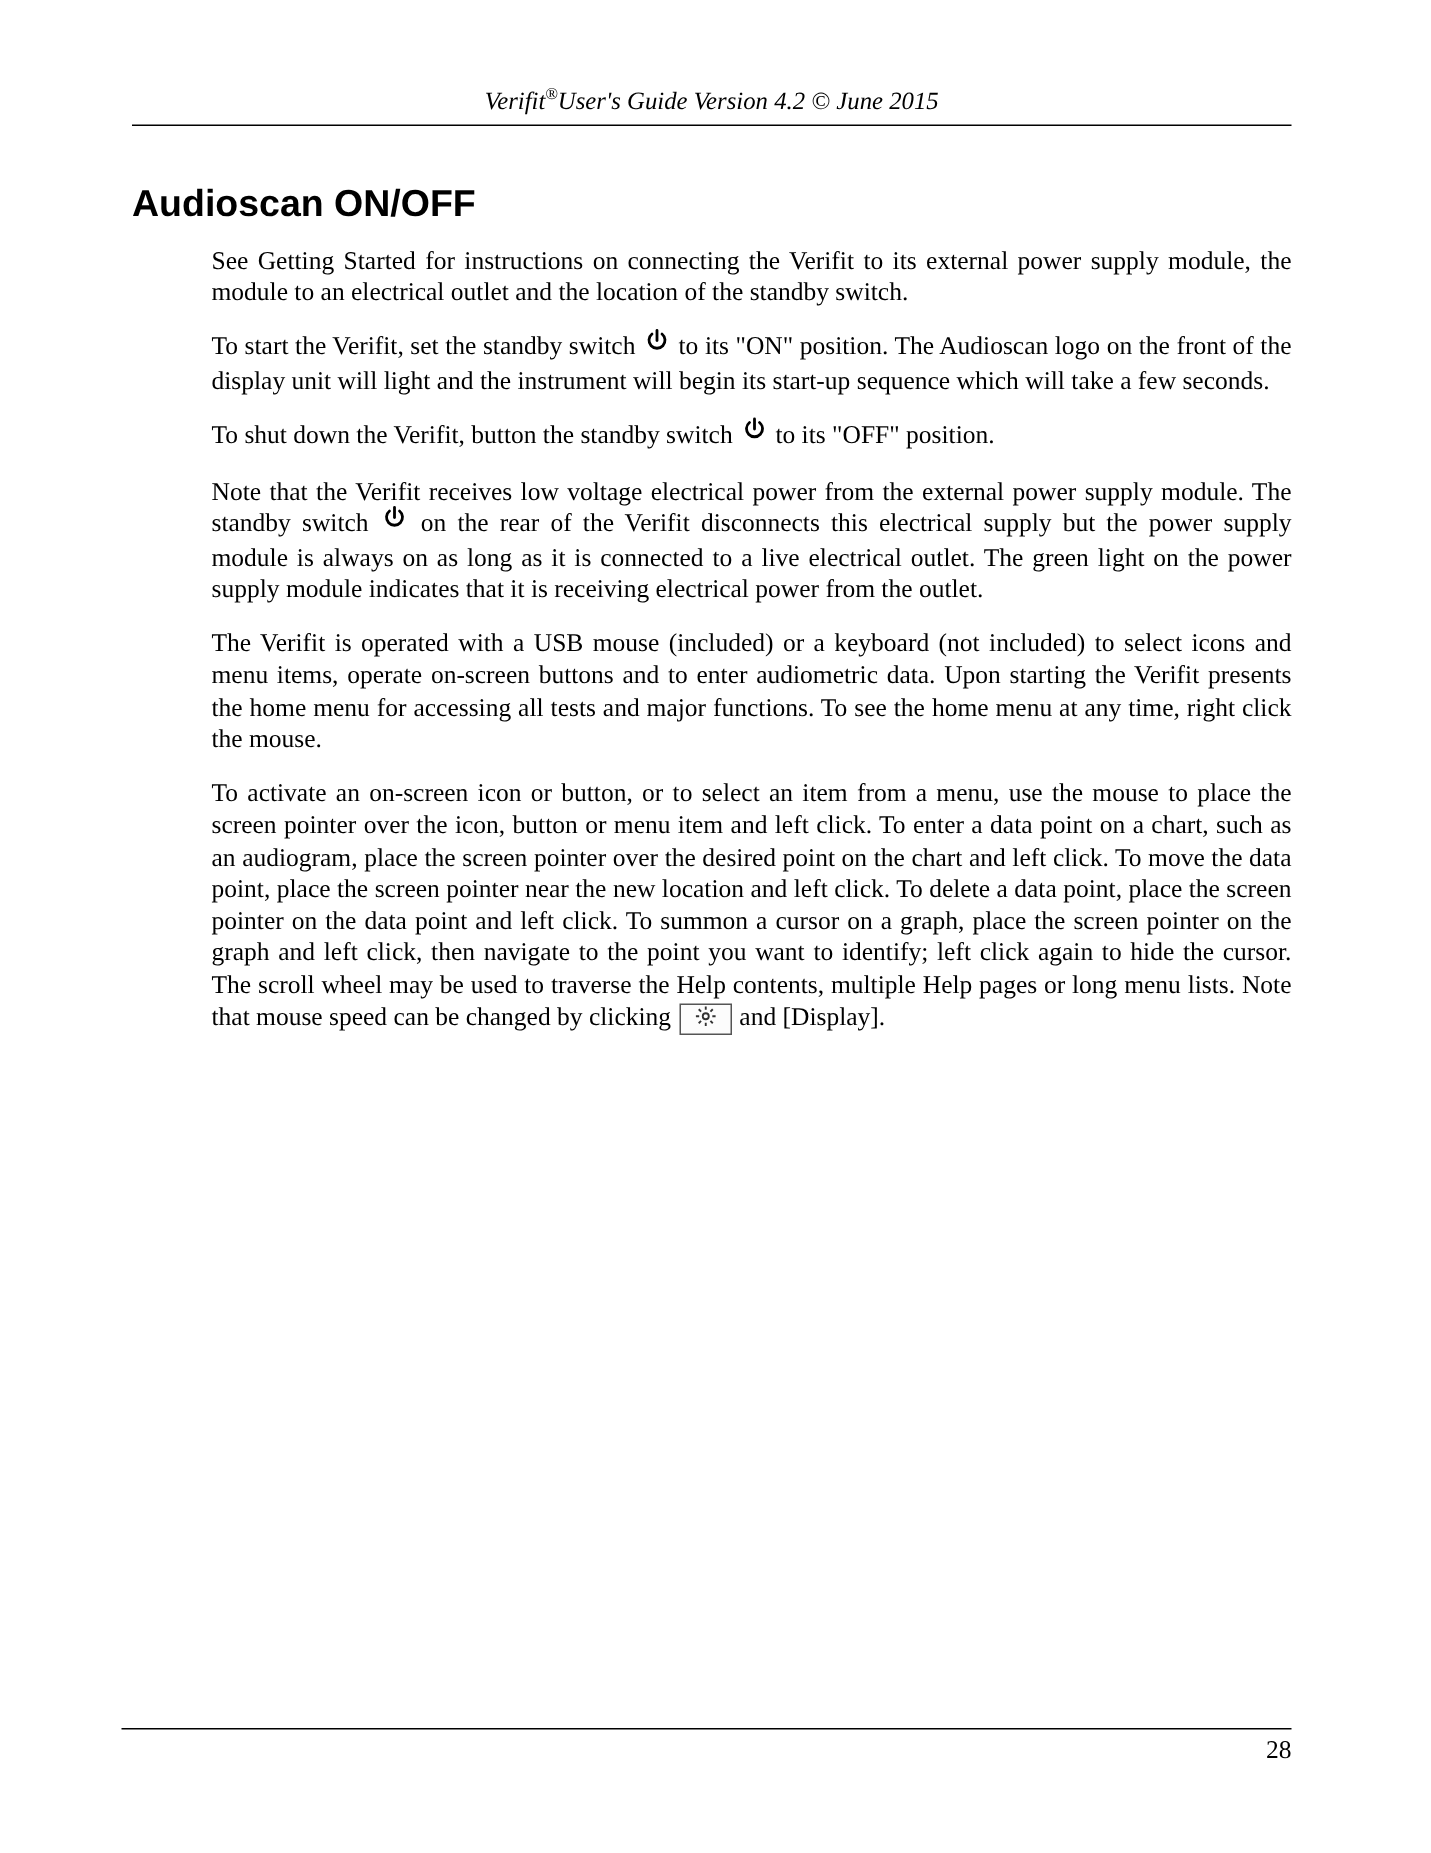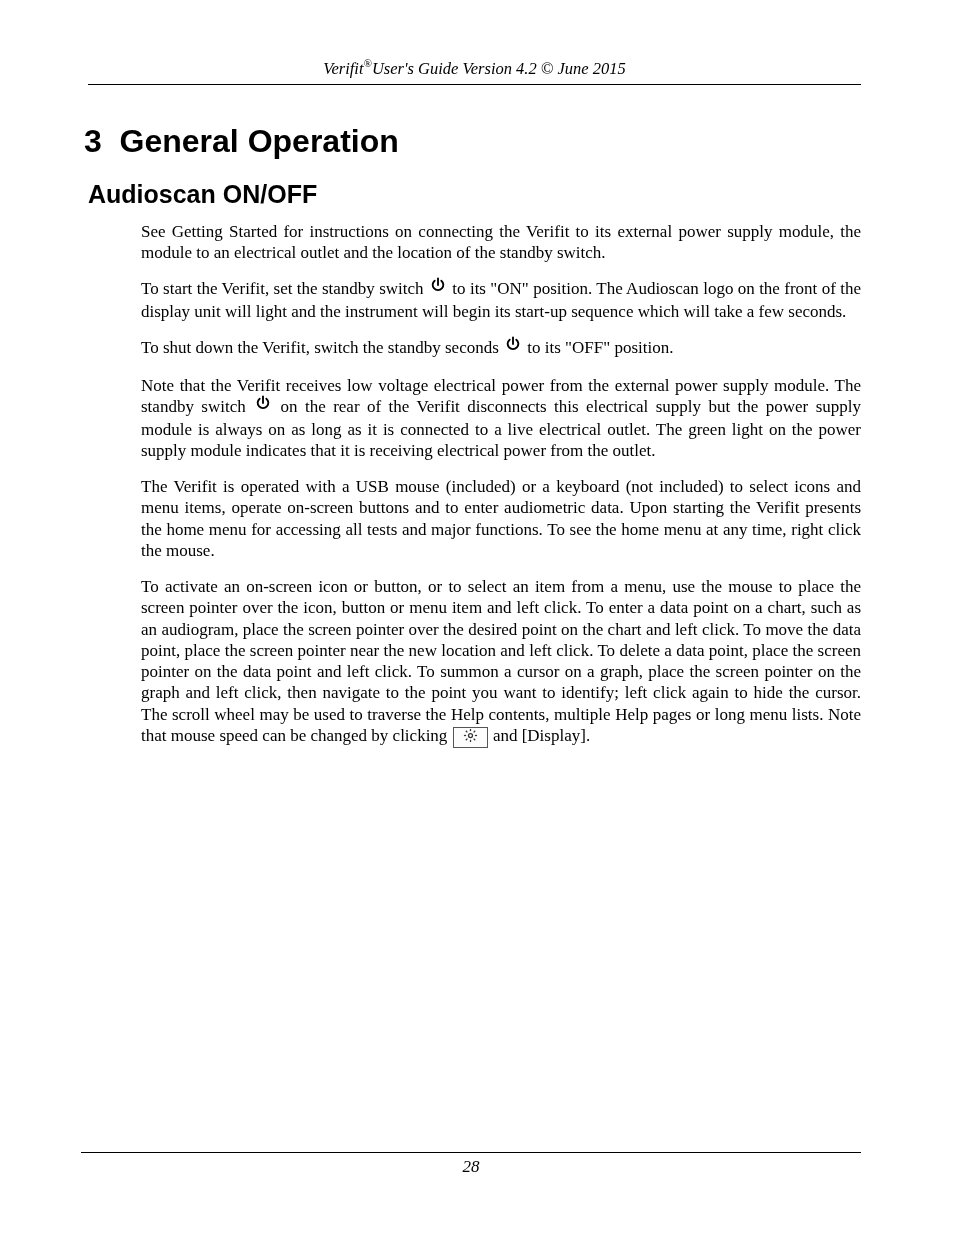--- a/index.html
+++ b/index.html
@@ -74,54 +74,50 @@
       line-height: 1;
       background: #fcfcfc;
       margin: 0 1px;
     }
     .footer {
       position: absolute;
       bottom: 58px;
       left: 81px;
       right: 93px;
       border-top: 1.5px solid #000;
-      text-align: center;
+      text-align: right;
       padding-top: 4px;
-      font-style: italic;
       font-size: 17px;
     }
     .italic {
     }
   </style>
 </head>
 <body>
 
 <div class="page">
   <div class="header-line">
     <span>Verifit</span><span class="sup">®</span><span>User's Guide Version 4.2 © June 2015</span>
   </div>
 
-  <h1 class="chapter-title">
-    <span>3</span>&nbsp;&nbsp;<span>General Operation</span>
-  </h1>
 
 
   <h2 class="section-title">Audioscan ON/OFF</h2>
 
   <p class="body-para">See Getting Started for instructions on connecting the Verifit to its external power supply module, the module to an electrical outlet and the location of the standby switch.</p>
 
   <p class="body-para">
     <span>To start the Verifit, set the standby switch </span><span class="power-icon"><svg width="16" height="16" viewBox="0 0 24 24">
           <path d="M12 2 L12 12" stroke="#000" stroke-width="2.8" fill="none" stroke-linecap="round"></path>
           <path d="M7 5.5 A8 8 0 1 0 17 5.5" stroke="#000" stroke-width="2.8" fill="none" stroke-linecap="round"></path>
         </svg></span><span> to its "ON" position. The Audioscan logo on the front of the display unit will light and the instrument will begin its start-up sequence which will take a few seconds.</span>
   </p>
 
   <p class="body-para">
-    <span>To shut down the Verifit, switch the standby seconds </span><span class="power-icon"><svg width="16" height="16" viewBox="0 0 24 24">
+    <span>To shut down the Verifit, button the standby switch </span><span class="power-icon"><svg width="16" height="16" viewBox="0 0 24 24">
           <path d="M12 2 L12 12" stroke="#000" stroke-width="2.8" fill="none" stroke-linecap="round"></path>
           <path d="M7 5.5 A8 8 0 1 0 17 5.5" stroke="#000" stroke-width="2.8" fill="none" stroke-linecap="round"></path>
         </svg></span><span> to its "OFF" position.</span>
   </p>
 
   <p class="body-para">
     <span>Note that the Verifit receives low voltage electrical power from the external power supply module. The standby switch </span><span class="power-icon"><svg width="16" height="16" viewBox="0 0 24 24">
           <path d="M12 2 L12 12" stroke="#000" stroke-width="2.8" fill="none" stroke-linecap="round"></path>
           <path d="M7 5.5 A8 8 0 1 0 17 5.5" stroke="#000" stroke-width="2.8" fill="none" stroke-linecap="round"></path>
         </svg></span><span> on the rear of the Verifit disconnects this electrical supply but the power supply module is always on as long as it is connected to a live electrical outlet. The green light on the power supply module indicates that it is receiving electrical power from the outlet.</span>

